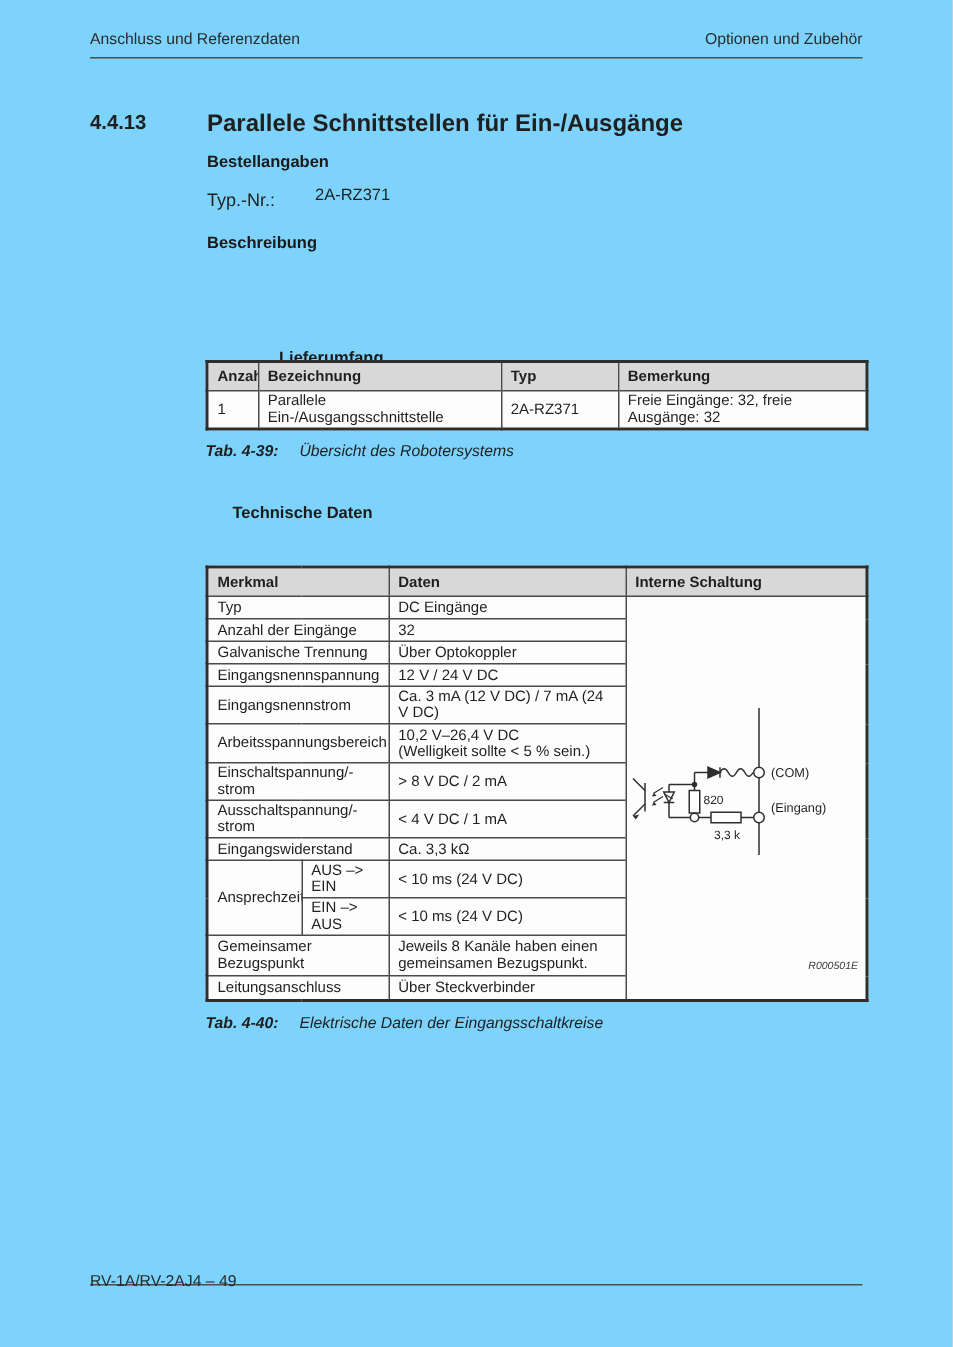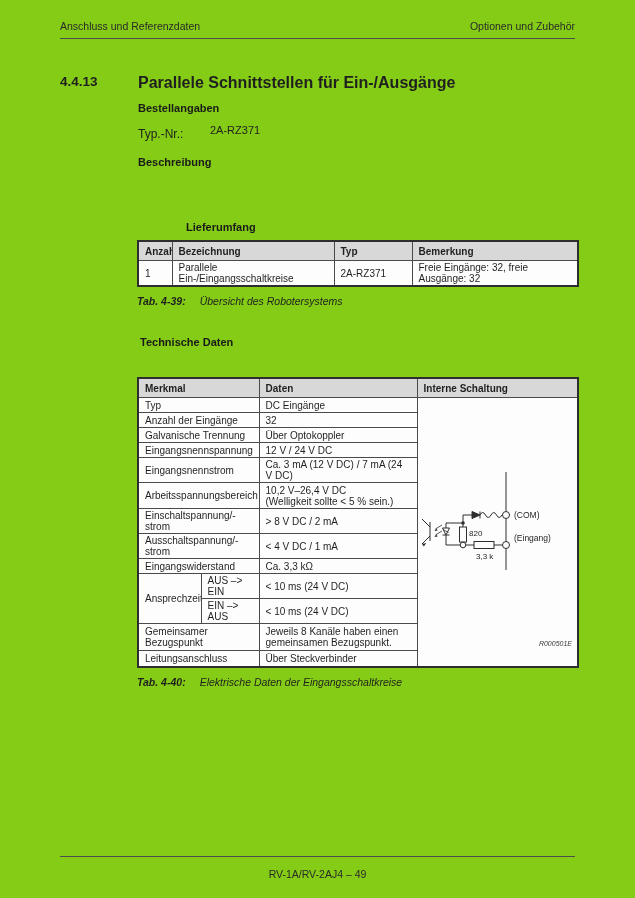--- a/index.html
+++ b/index.html
@@ -1,25 +1,25 @@
 <!DOCTYPE html>
 <html><head>
 <meta charset="utf-8">
 <style>
   html,body { margin:0; padding:0; background:#e9e9e9; }
   .page {
-    position:relative; width:635px; height:898px; background:#84cc16;
+    position:relative; width:635px; height:898px; background:#7dd3fc;
     font-family:"Liberation Sans", sans-serif; color:#1f1f1f; overflow:hidden;
     box-shadow:0 0 4px rgba(0,0,0,.25); margin:0 auto;
   }
   
   .runhead { position:absolute; left:60px; right:60px; top:20px; display:flex; justify-content:space-between; font-size:10.5px; color:#2a2a2a; }
   .rule-top { position:absolute; left:60px; right:60px; top:38px; border-top:1px solid #4d4d4d; }
   .rule-bottom { position:absolute; left:60px; right:60px; top:856px; border-top:1px solid #4d4d4d; }
-  .runfoot { position:absolute; left:60px; right:60px; top:868px; display:flex; justify-content:center; font-size:10.5px; color:#2a2a2a; }
+  .runfoot { position:absolute; left:60px; right:60px; top:848px; display:flex; justify-content:flex-start; font-size:10.5px; color:#2a2a2a; }
 
   
   .sec-number { position:absolute; left:60px; top:74px; font-size:13.5px; font-weight:bold; }
   .sec-title  { position:absolute; left:138px; top:74px; font-size:16px; font-weight:bold; }
 
   .subhead { font-size:11px; font-weight:bold; color:#1a1a1a;text-align:center; }
   .abs { position:absolute; }
 
   .kv-label { font-size:12px; }
   .kv-value { font-size:11px; position:absolute; left:72px; top:0; }
@@ -58,51 +58,51 @@
   <div class="sec-title">Parallele Schnittstellen für Ein-/Ausgänge</div>
 
   <div class="abs subhead" style="left:138px; top:102px;">Bestellangaben</div>
   <div class="abs" style="left:138px; top:124px; width:300px;">
     <span class="kv-label">Typ.-Nr.:</span>
     <span class="kv-value">2A-RZ371</span>
   </div>
 
   <div class="abs subhead" style="left:138px; top:156px;">Beschreibung</div>
 
-  <div class="abs subhead" style="left:138px; top:221px;padding-left:48px;">Lieferumfang</div>
+  <div class="abs subhead" style="left:138px; top:233px;padding-left:48px;">Lieferumfang</div>
 
   <div class="abs" style="left:137px; top:240px;">
     <table class="dtable">
       <colgroup>
           <col style="width:34px">
           <col style="width:162px">
           <col style="width:78px">
           <col style="width:166px">
         </colgroup>
       <tbody>
           <tr>
         <th>Anzahl</th>
         <th>Bezeichnung</th>
         <th>Typ</th>
         <th>Bemerkung</th>
       </tr>
       <tr style="height:16px;">
         <td class="c-center">1</td>
-        <td>Parallele Ein-/Eingangsschaltkreise</td>
+        <td>Parallele Ein-/Ausgangsschnittstelle</td>
         <td>2A-RZ371</td>
         <td>Freie Eingänge: 32, freie Ausgänge: 32</td>
       </tr>
     </tbody>
       </table>
     <div class="caption">
       <span class="cap-label">Tab. 4-39:</span><span>Übersicht des Robotersystems</span>
     </div>
   </div>
 
-  <div class="abs subhead" style="left:140px; top:336px;">Technische Daten</div>
+  <div class="abs subhead" style="left:155px; top:336px;">Technische Daten</div>
 
   <div class="abs" style="left:137px; top:353px;margin-top:24px;">
     <table class="dtable">
       <colgroup>
           <col style="width:63px">
           <col style="width:58px">
           <col style="width:158px">
           <col style="width:161px">
         </colgroup>
       <tbody>

